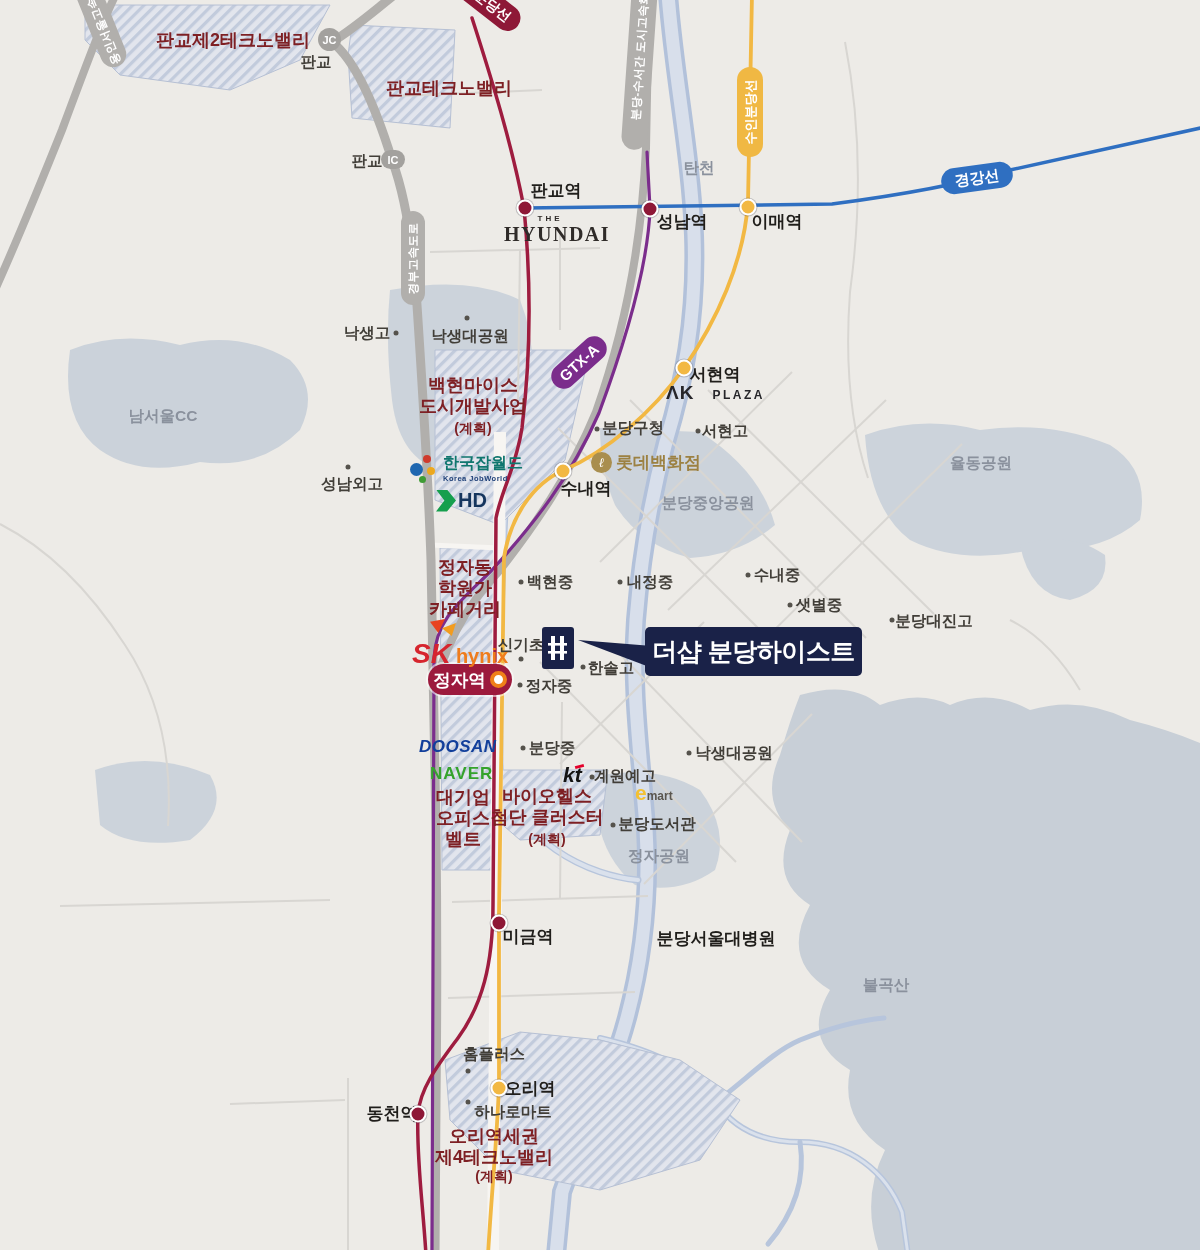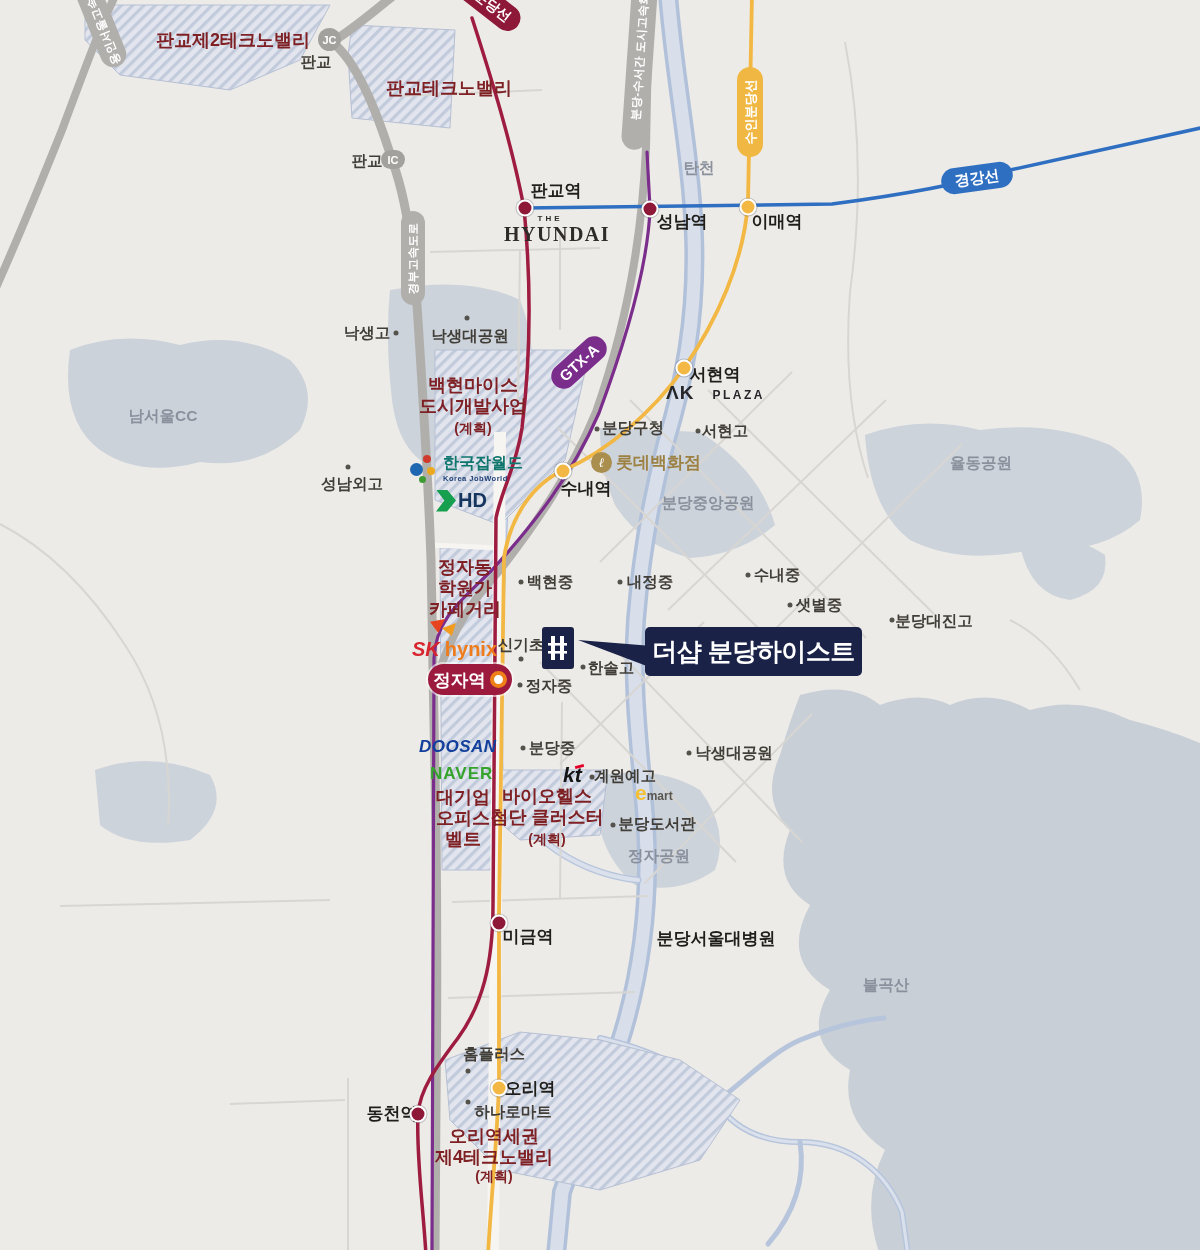--- a/index.html
+++ b/index.html
@@ -44,21 +44,21 @@
   #jobworld{left:410px;top:453px;display:flex;gap:5px;}
   #jw-icon{position:relative;width:28px;height:32px;}
   #jw-icon i{position:absolute;border-radius:50%;}
   #jobworld .col{display:flex;flex-direction:column;}
   #jobworld .tx{color:#0f766e;font-weight:800;font-size:16px;}
   #jobworld .sub{color:#1d3f77;font-weight:600;font-size:7.5px;letter-spacing:.5px;}
   #hd{left:436px;top:489px;display:flex;align-items:center;gap:2px;}
   #hd .arrow{width:20px;height:22px;background:#169f4e;clip-path:polygon(0 0,55% 0,100% 50%,55% 100%,0 100%,42% 50%);}
   #hd .tx{color:#15355e;font-weight:800;font-size:20px;}
   #skhynix{left:412px;top:638px;display:flex;gap:5px;align-items:baseline;}
-  #skhynix .sk{color:#d6252e;font-weight:800;font-size:20px;font-style:italic;}
+  #skhynix .sk{color:#d6252e;font-weight:800;font-size:28px;font-style:italic;}
   #skhynix .hy{color:#ef7c1c;font-weight:800;font-size:20px;}
   #sk-fly{position:absolute;left:428px;top:617px;width:30px;height:22px;}
   #sk-fly i{position:absolute;}
   #doosan{left:419px;top:737px;color:#123f9b;font-weight:800;font-style:italic;font-size:17px;letter-spacing:.5px;}
   #naver{left:430px;top:764px;color:#35a32c;font-weight:800;font-size:17px;letter-spacing:1px;}
   #kt{left:563px;top:763px;color:#131313;font-weight:800;font-size:21px;font-style:italic;}
   #kt i{position:absolute;right:-2px;top:2px;width:9px;height:3px;background:#e4002b;transform:rotate(-14deg);}
   #emart{left:635px;top:781px;display:flex;align-items:baseline;}
   #emart .e{color:#f3c032;font-weight:800;font-size:21px;}
   #emart .m{color:#5a564f;font-weight:800;font-size:12px;}

